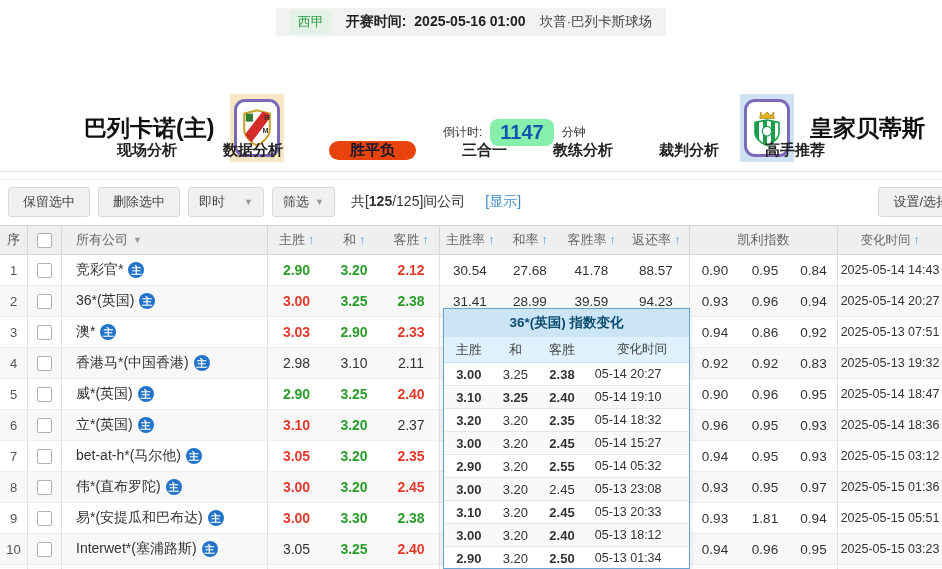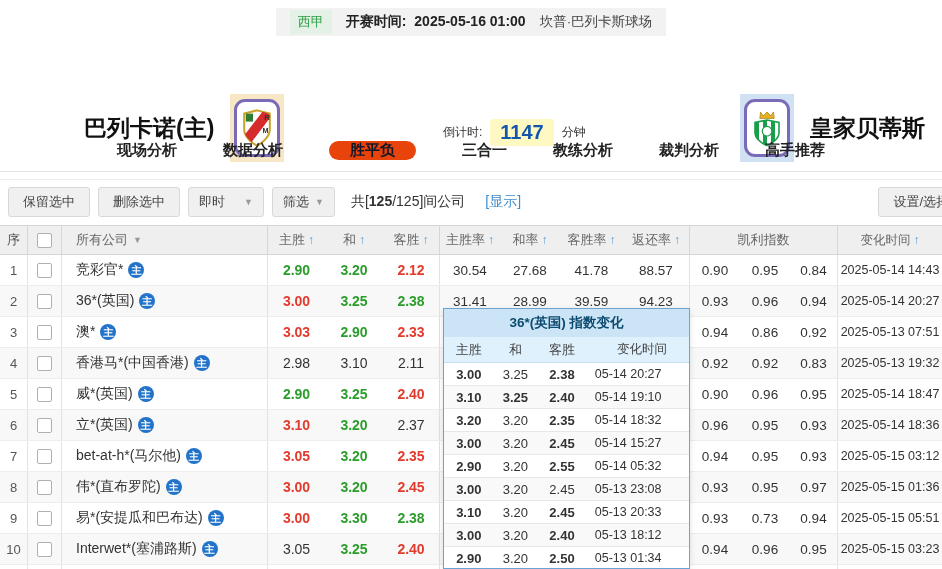--- a/index.html
+++ b/index.html
@@ -19,21 +19,21 @@
   .team-group { position:absolute; top:48px; height:70px; display:flex; align-items:center; gap:16px; }
   .team-home { left:84px; }
   .team-away { left:740px; }
   .team-name { font-size:23px; font-weight:bold; color:#111; }
   .logo-box { width:54px; height:68px; display:flex; align-items:center; justify-content:center; }
   .logo-box.home-bg { background:#f7e7c4; }
   .logo-box.away-bg { background:#cfe1f3; }
   .logo-inner { width:46px; height:58px; background:#fff; border:3px solid #7a6ab8; border-radius:11px; display:flex; align-items:center; justify-content:center; }
   .countdown { position:absolute; left:443px; top:74px; display:flex; align-items:center; gap:8px; }
   .countdown-label, .countdown-unit { font-size:12px; color:#333; }
-  .countdown-value { font-size:20px; font-weight:bold; color:#1456ad; background:#fef9c3; padding:2px 10px; border-radius:3px; }
+  .countdown-value { font-size:20px; font-weight:bold; color:#1456ad; background:#86efac; padding:2px 10px; border-radius:8px; }
 
   
   .nav { position:absolute; top:130px; left:0; width:100%; height:42px; border-bottom:1px solid #e3e3e3;
     display:flex; justify-content:center; align-items:center; gap:46px; }
   .tab { font-size:15px; font-weight:bold; color:#222; cursor:pointer; }
   .tab.active { background:#e8430b; color:#0f172a; padding:0 21px; border-radius:18px; }
 
   
   .toolbar-line { position:absolute; top:179px; left:0; width:100%; height:1px; background:#ececec; }
   .toolbar { position:absolute; top:187px; left:0; width:100%; height:30px; display:flex; align-items:center; gap:8px; padding:0 0 0 8px; }
@@ -421,21 +421,21 @@
       <span class="zhu">主</span>
     </div>
     <div class="td w-o1 c-red">3.00</div>
     <div class="td w-o2 c-green">3.30</div>
     <div class="td w-o3 bR c-green">2.38</div>
     <div class="td w-r1 rate"></div>
     <div class="td w-r2 rate"></div>
     <div class="td w-r3 rate"></div>
     <div class="td w-r4 rate bR"></div>
     <div class="td w-k1 kelly">0.93</div>
-    <div class="td w-k2 kelly">0.73</div>
+    <div class="td w-k2 kelly">1.81</div>
     <div class="td w-k3 kelly bR">0.94</div>
     <div class="td w-time">2025-05-15 05:51</div>
   </div>
 
   <div class="tr">
     <div class="td w-seq bR">10</div>
     <div class="td w-chk bR">
             <span class="chk"></span>
           </div>
     <div class="td w-comp bR">

